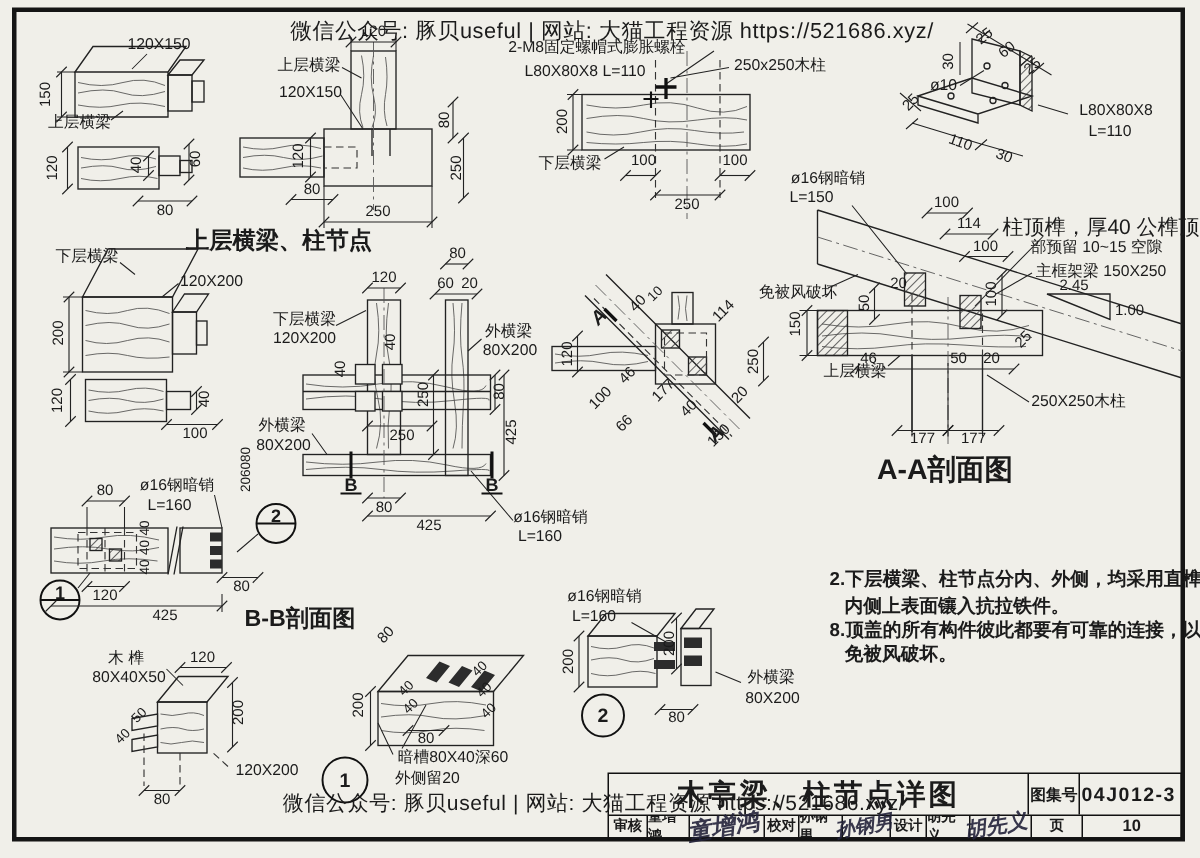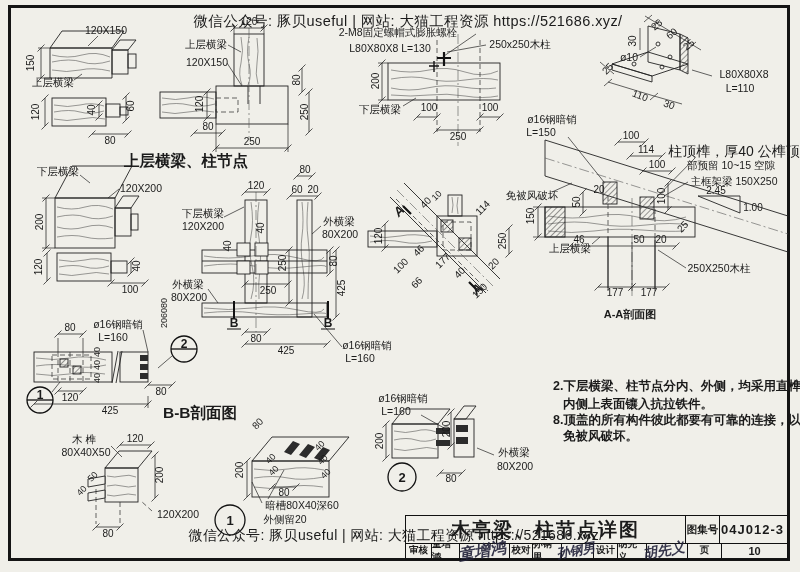--- a/index.html
+++ b/index.html
@@ -356,28 +356,28 @@
         <line x1="447.5" y1="415.5" x2="454.5" y2="408.5"></line>
         <line x1="447.5" y1="449.5" x2="454.5" y2="442.5"></line>
         <line x1="440" y1="473" x2="462" y2="473"></line>
         <line x1="436.5" y1="476.5" x2="443.5" y2="469.5"></line>
         <line x1="458.5" y1="476.5" x2="465.5" y2="469.5"></line>
       </g>
 </svg>
 
 <div id="labels">
       <span class="lbl" style="left: 186px; top: 161px; font-size: 15.5px; font-weight: 700; transform: translate(-50%, -50%);">上层横梁、柱节点</span>
-      <span class="lbl" style="left: 630px; top: 314px; font-size: 11px; font-weight: 700; transform: translate(-50%, -50%);">A-A剖面图</span>
+      <span class="lbl" style="left: 630px; top: 314px; font-size: 19px; font-weight: 700; transform: translate(-50%, -50%);">A-A剖面图</span>
       <span class="lbl" style="left: 200px; top: 413px; font-size: 15.5px; font-weight: 700; transform: translate(-50%, -50%);">B-B剖面图</span>
       <span class="lbl" style="left: 106px; top: 30px; font-size: 10.5px; font-weight: 400; transform: translate(-50%, -50%);">120X150</span>
       <span class="lbl" style="left: 53px; top: 82px; font-size: 10.5px; font-weight: 400; transform: translate(-50%, -50%);">上层横梁</span>
       <span class="lbl" style="left: 206px; top: 44px; font-size: 10.5px; font-weight: 400; transform: translate(-50%, -50%);">上层横梁</span>
       <span class="lbl" style="left: 207px; top: 62px; font-size: 10.5px; font-weight: 400; transform: translate(-50%, -50%);">120X150</span>
       <span class="lbl" style="left: 398px; top: 32px; font-size: 10.5px; font-weight: 400; transform: translate(-50%, -50%);">2-M8固定螺帽式膨胀螺栓</span>
-      <span class="lbl" style="left: 390px; top: 48px; font-size: 10.5px; font-weight: 400; transform: translate(-50%, -50%);">L80X80X8 L=130</span>
+      <span class="lbl" style="left: 390px; top: 48px; font-size: 10.5px; font-weight: 400; transform: translate(-50%, -50%);">L80X80X8 L=110</span>
       <span class="lbl" style="left: 520px; top: 44px; font-size: 10.5px; font-weight: 400; transform: translate(-50%, -50%);">250x250木柱</span>
       <span class="lbl" style="left: 380px; top: 109px; font-size: 10.5px; font-weight: 400; transform: translate(-50%, -50%);">下层横梁</span>
       <span class="lbl" style="left: 744px; top: 74px; font-size: 10.5px; font-weight: 400; transform: translate(-50%, -50%);">L80X80X8</span>
       <span class="lbl" style="left: 740px; top: 88px; font-size: 10.5px; font-weight: 400; transform: translate(-50%, -50%);">L=110</span>
       <span class="lbl" style="left: 629px; top: 57px; font-size: 10.5px; font-weight: 400; transform: translate(-50%, -50%);">ø10</span>
       <span class="lbl" style="left: 58px; top: 171px; font-size: 10.5px; font-weight: 400; transform: translate(-50%, -50%);">下层横梁</span>
       <span class="lbl" style="left: 141px; top: 188px; font-size: 10.5px; font-weight: 400; transform: translate(-50%, -50%);">120X200</span>
       <span class="lbl" style="left: 203px; top: 213px; font-size: 10.5px; font-weight: 400; transform: translate(-50%, -50%);">下层横梁</span>
       <span class="lbl" style="left: 203px; top: 226px; font-size: 10.5px; font-weight: 400; transform: translate(-50%, -50%);">120X200</span>
       <span class="lbl" style="left: 339px; top: 221px; font-size: 10.5px; font-weight: 400; transform: translate(-50%, -50%);">外横梁</span>

